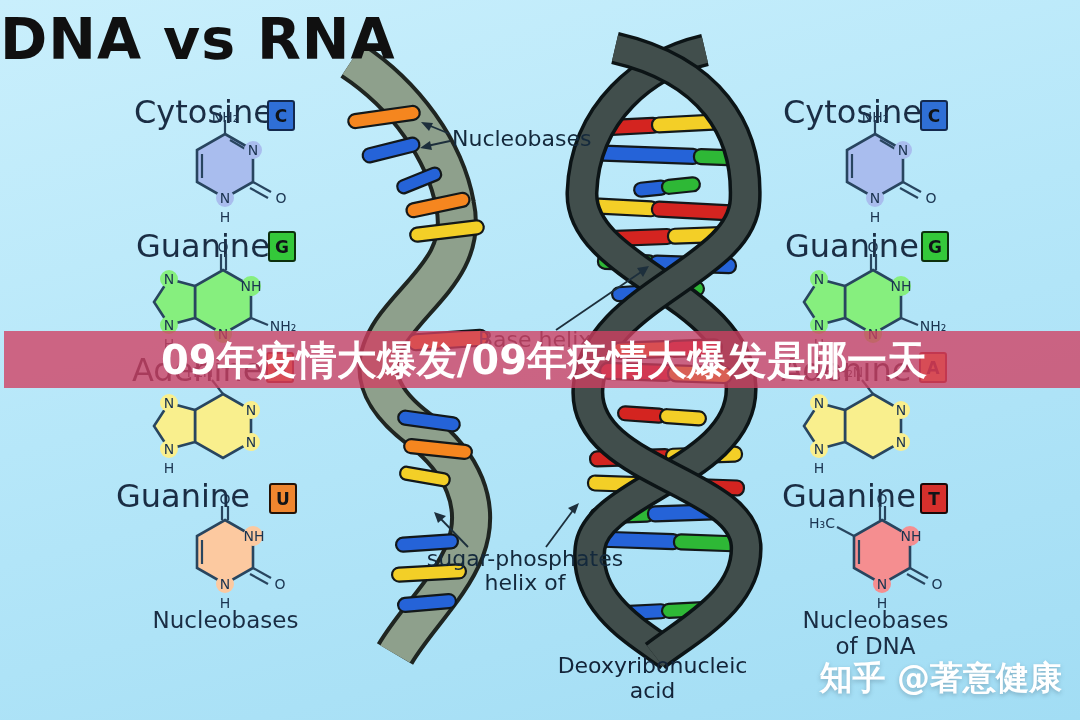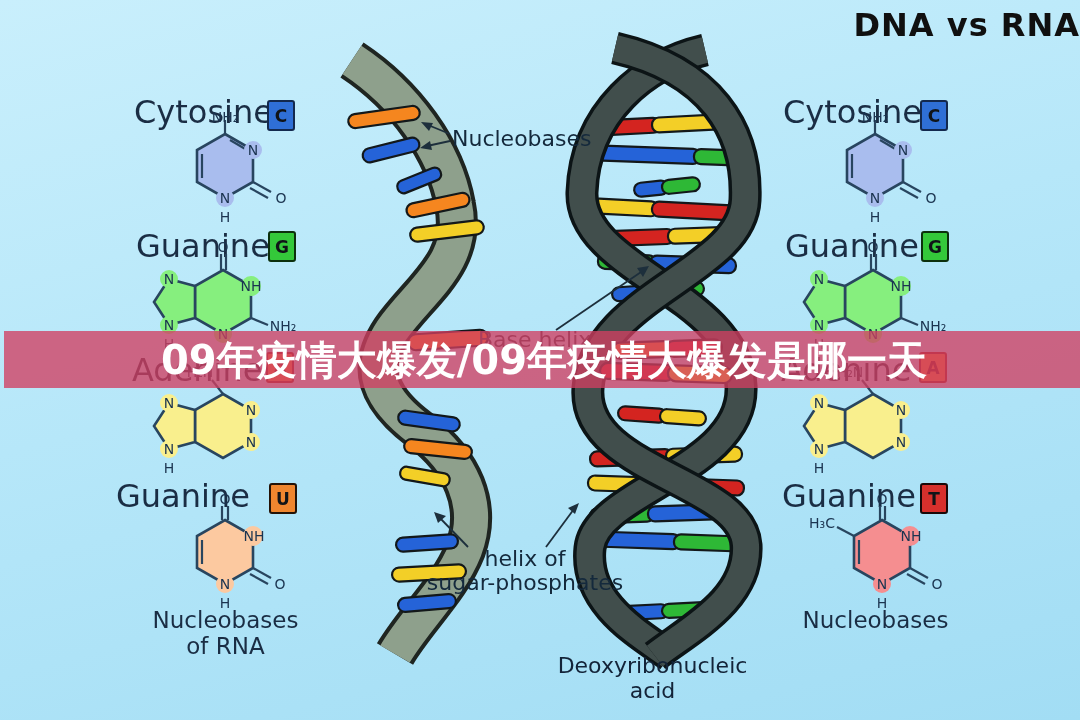--- a/index.html
+++ b/index.html
@@ -1,20 +1,20 @@
 <!DOCTYPE html>
 <html><head>
 <meta charset="utf-8">
 <style>
   html,body{margin:0;padding:0;background:#222;}
   #stage{position:relative;width:1080px;height:720px;overflow:hidden;
     font-family:"DejaVu Sans","Liberation Sans",sans-serif;
     background:linear-gradient(165deg,#c9effc 0%,#b6e7f9 45%,#a2ddf4 100%);}
   .abs{position:absolute;}
-  #title{left:0;top:6px;width:100%;text-align:right;font-size:32px;font-weight:bold;
+  #title{left:0;top:6px;width:100%;text-align:left;font-size:57px;font-weight:bold;
     color:#101010;letter-spacing:1px;z-index:20;}
   .base-label{font-size:32px;color:#1a2d44;z-index:10;}
   .badge{width:24px;height:27px;border:2.5px solid #101418;border-radius:3px;
     display:flex;align-items:center;justify-content:center;
     font-size:17px;font-weight:bold;color:#101418;z-index:10;}
   .badge.c{background:#2f6fd6;border-color:#13294e;}
   .badge.g{background:#34c83a;border-color:#0c300d;}
   .badge.a{background:#ee7a2f;border-color:#8c1f12;color:#7e1b10;}
   .badge.u{background:#ef862f;border-color:#241307;}
   .badge.t{background:#d6302c;border-color:#190808;}
@@ -230,21 +230,20 @@
       <circle cx="75" cy="94" r="9" fill="#fcc9a0"></circle>
     <text x="75" y="14" text-anchor="middle">O</text>
     <text x="104" y="51" text-anchor="middle">NH</text>
     <text x="130" y="99" text-anchor="middle">O</text>
     <text x="75" y="99" text-anchor="middle">N</text>
     <text x="75" y="118" text-anchor="middle">H</text>
   </svg>
 
   <div class="abs footer-label" style="left:118px;top:607px">
     <div>Nucleobases</div>
-      <div>of RNA</div>
   </div>
 
   <div class="abs base-label" style="left:783px;top:93px">Cytosine</div>
   <div class="abs badge c" style="left:920px;top:100px">
       <span>C</span>
     </div>
   <svg class="abs mol" style="left:800px;top:104px" width="150" height="132">
     <line class="bond" x1="75" y1="30" x2="75" y2="16"></line>
     <polygon class="ring" points="75,30 103,46 103,78 75,94 47,78 47,46" fill="#a9bdee"></polygon>
     <line class="bond" x1="52" y1="50" x2="52" y2="74"></line>
@@ -320,33 +319,35 @@
     <text x="30" y="38" text-anchor="middle">H₃C</text>
     <text x="90" y="14" text-anchor="middle">O</text>
     <text x="119" y="51" text-anchor="middle">NH</text>
     <text x="145" y="99" text-anchor="middle">O</text>
     <text x="90" y="99" text-anchor="middle">N</text>
     <text x="90" y="118" text-anchor="middle">H</text>
   </svg>
 
   <div class="abs footer-label" style="left:768px;top:607px">
     <div>Nucleobases</div>
+      <div>of DNA</div>
   </div>
 
   <div class="abs annot" style="left:452px;top:126px">Nucleobases</div>
   <div class="abs annot" style="left:478px;top:327px;color:#27384a">Base helix</div>
   <div class="abs annot" style="left:415px;top:547px;width:220px;text-align:center;line-height:24px">
-    <div>helix of</div>
-      <div>sugar-phosphates</div>
+    <div>sugar-phosphates</div>
+      <div>helix of</div>
   </div>
 
   <div class="abs strand-label" style="left:535px;top:653px;width:235px">
     <div class="full">Deoxyribonucleic acid</div>
   </div>
 
   <div class="abs" id="title">DNA vs RNA</div>
 
   <div class="abs" id="banner">
     <span>09年疫情大爆发/09年疫情大爆发是哪一天</span>
   </div>
 
+  <div class="abs" id="watermark">知乎 @著意健康</div>
 
 </div>
 
 </body></html>

